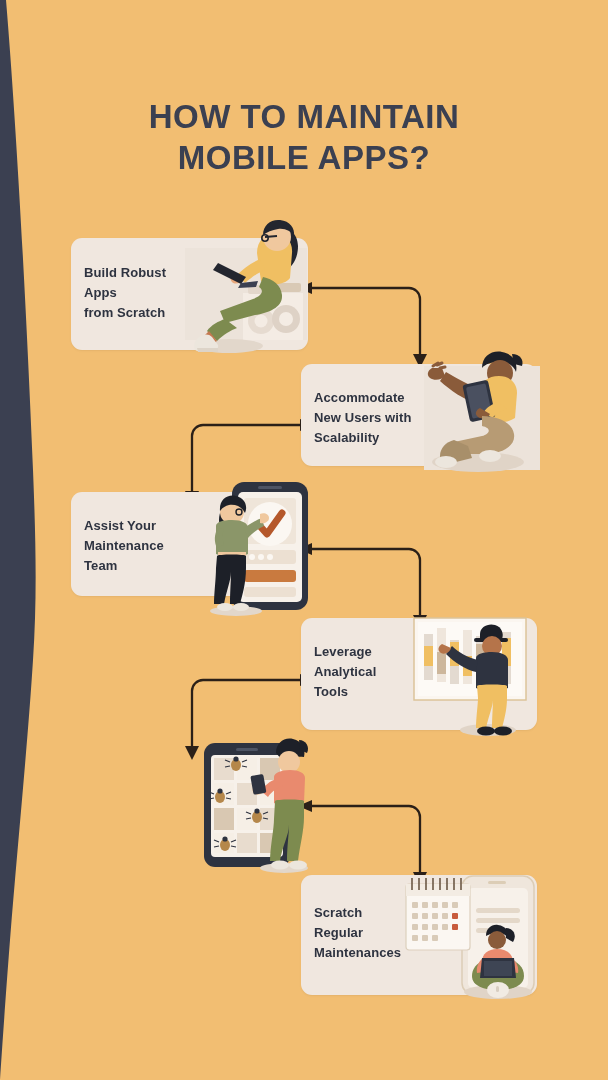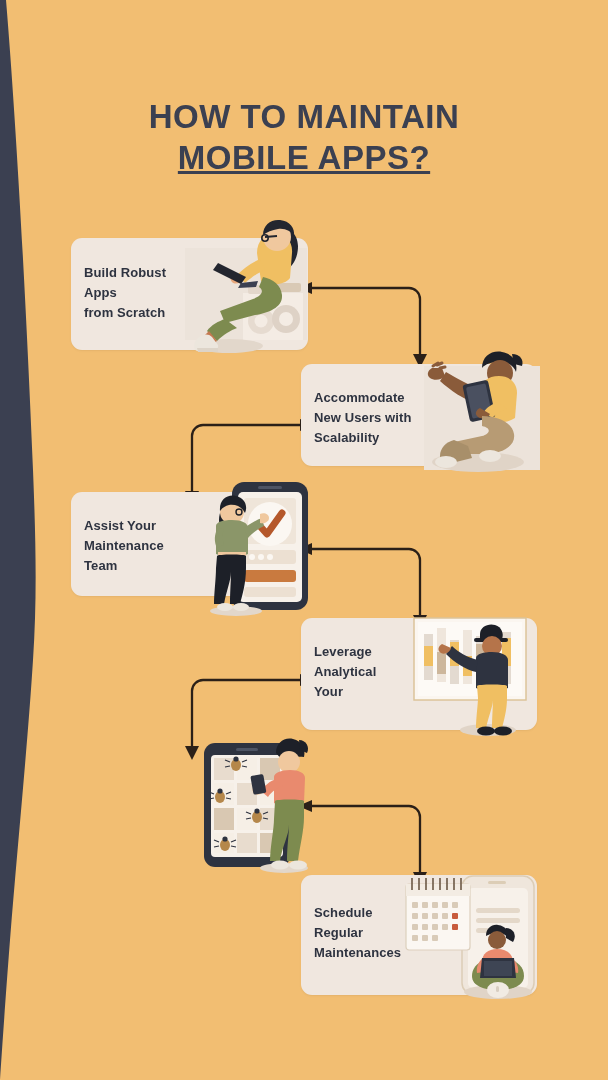--- a/index.html
+++ b/index.html
@@ -13,21 +13,21 @@
 
   
   .left-wave{position:absolute;left:0;top:0;width:70px;height:1080px;pointer-events:none;}
 
   
   .title{
     position:absolute;left:0;top:96px;width:608px;text-align:center;
     color:#3b4051;font-weight:bold;font-size:33px;letter-spacing:.5px;
     line-height:41px;
   }
-  .title .l2{display:block;text-decoration:underline;}
+  .title .l2{display:block;}
 
   
   .card{
     position:absolute;background:#f0e7df;border-radius:11px;
     box-shadow:0 1px 2px rgba(120,90,50,.10);
     overflow:visible;
   }
   .card-text{
     position:absolute;color:#2e3340;font-weight:bold;
     font-size:13px;line-height:20px;letter-spacing:.1px;
@@ -208,21 +208,21 @@
 
     <path d="M21,78 C21,76 50,76 50,78 L50,90 C50,106 46,118 44,126 L34,126 C34,114 35,102 35,94 C35,102 30,114 28,126 L18,126 C18,116 20,100 20,90 Z" fill="#1d2028"></path>
 
     <ellipse cx="29" cy="129" rx="8" ry="4" fill="#ece6dd"></ellipse>
     <ellipse cx="45" cy="129" rx="8" ry="4" fill="#ece6dd"></ellipse>
   </svg>
 
   <div class="card" style="left:301px;top:618px;width:236px;height:112px;">
     <div class="card-text" style="left:13px;top:24px;width:130px;">Leverage
 Analytical
-Your</div>
+Tools</div>
   </div>
   <svg class="illo" style="left:408px;top:612px;width:132px;height:128px;" viewBox="0 0 132 128">
 
     <rect x="6" y="6" width="112" height="82" fill="#fbf6f0" stroke="#dcc49a" stroke-width="1.5"></rect>
     <rect x="10" y="10" width="104" height="74" fill="#fdfaf6"></rect>
 
     <rect x="16" y="22" width="9" height="46" fill="#e3dad0"></rect>
     <rect x="16" y="34" width="9" height="20" fill="#f0bf62"></rect>
     <rect x="29" y="16" width="9" height="54" fill="#efe6dc"></rect>
     <rect x="29" y="40" width="9" height="22" fill="#cdb79c"></rect>
@@ -308,21 +308,21 @@
     <path d="M62,50 C58,52 57,57 61,59 C65,61 70,58 70,54 Z" fill="#f0c89e"></path>
     <rect x="58" y="40" width="13" height="19" rx="2" fill="#2e3340" transform="rotate(-10 64 50)"></rect>
 
     <path d="M81,66 C81,64 110,64 110,66 L110,82 C110,96 106,110 104,126 L93,126 C93,112 95,98 95,90 C95,100 88,112 86,126 L76,126 C76,112 80,94 80,84 Z" fill="#7d8b4f"></path>
 
     <ellipse cx="86" cy="130" rx="9" ry="4.5" fill="#ece6dd"></ellipse>
     <ellipse cx="104" cy="130" rx="9" ry="4.5" fill="#ece6dd"></ellipse>
   </svg>
 
   <div class="card" style="left:301px;top:875px;width:236px;height:120px;">
-    <div class="card-text" style="left:13px;top:28px;width:160px;">Schedule
+    <div class="card-text" style="left:13px;top:28px;width:160px;">Scratch
 Regular
 Maintenances</div>
   </div>
   <svg class="illo" style="left:398px;top:866px;width:146px;height:136px;" viewBox="0 0 146 136">
 
     <rect x="64" y="10" width="72" height="118" rx="11" fill="#efe6dc" stroke="#dccdb6" stroke-width="1.5"></rect>
     <rect x="70" y="22" width="60" height="100" rx="5" fill="#f7f1ea"></rect>
     <rect x="90" y="15" width="18" height="3" rx="1.5" fill="#dccdb6"></rect>
     <rect x="78" y="42" width="44" height="5" rx="2.5" fill="#e4d8c9"></rect>
     <rect x="78" y="52" width="44" height="5" rx="2.5" fill="#e4d8c9"></rect>

